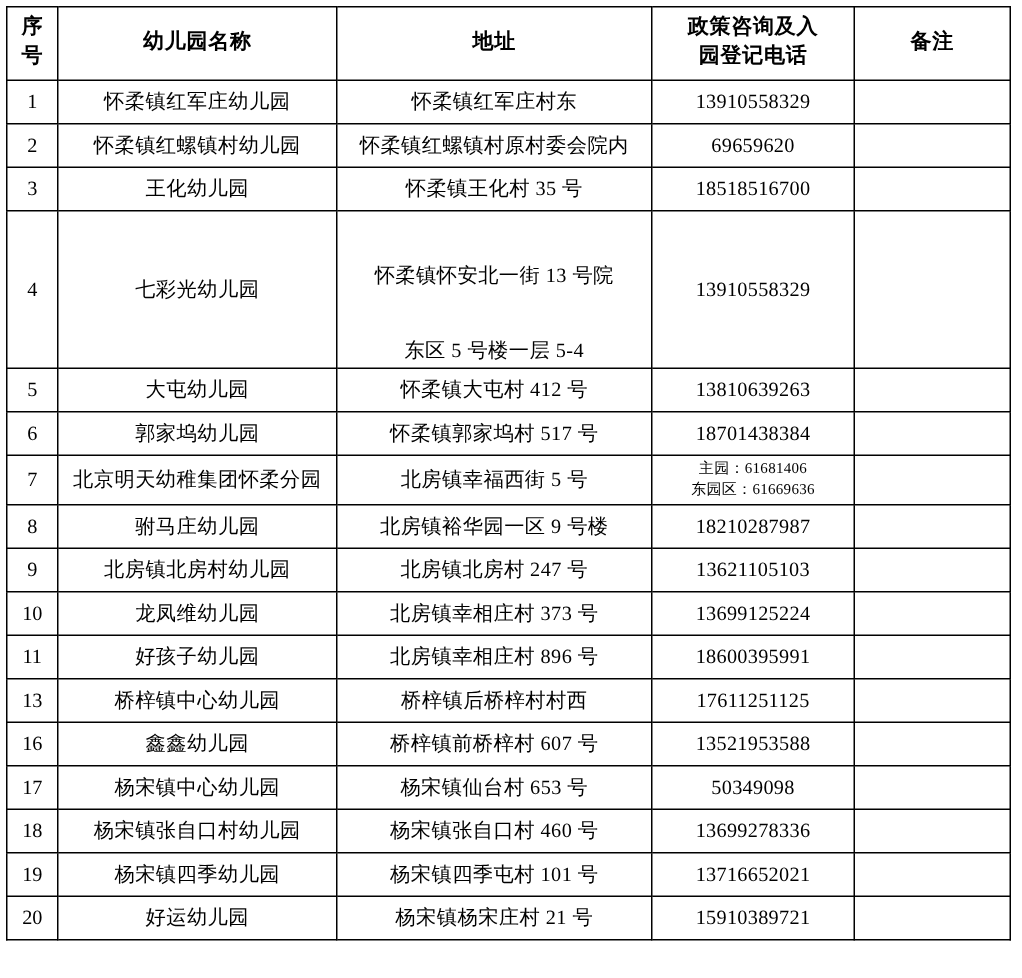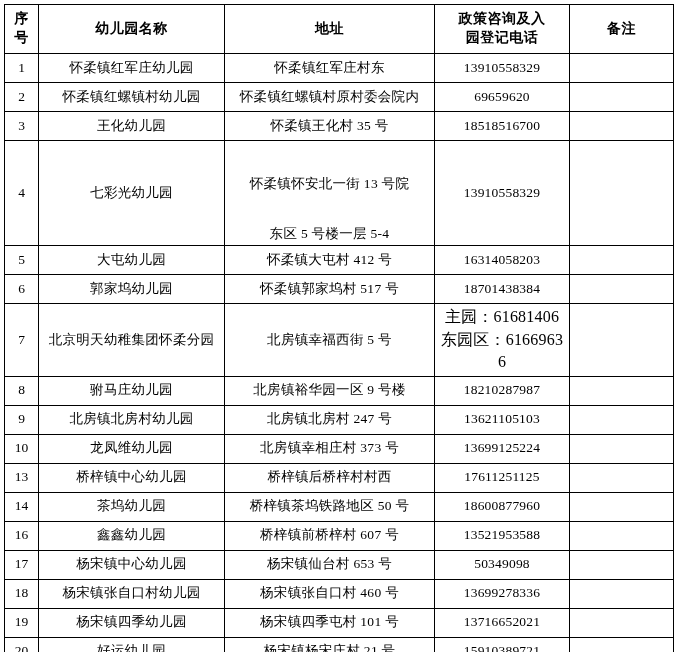--- a/index.html
+++ b/index.html
@@ -62,21 +62,21 @@
   td.phone-cell {
     font-size: 13px;
     letter-spacing: 0.2px;
   }
   .multiline {
     display: block;
     line-height: 1.35;
     margin-top: 32px;
   }
   .small-phone {
-    font-size: 16px;
+    font-size: 10px;
     line-height: 1.4;
     display: block;
   }
   .hdr-two-line {
     display: block;
     line-height: 1.35;
   }
 </style>
 </head>
 <body>
@@ -134,21 +134,21 @@
           <span class="multiline">怀柔镇怀安北一街 13 号院</span>
           <span class="multiline">东区 5 号楼一层 5-4</span>
         </td>
         <td class="phone-cell">13910558329</td>
         <td class="remark-cell"></td>
       </tr>
       <tr>
         <td class="idx-cell">5</td>
         <td class="name-cell">大屯幼儿园</td>
         <td class="addr-cell">怀柔镇大屯村 412 号</td>
-        <td class="phone-cell">16314058203</td>
+        <td class="phone-cell">13810639263</td>
         <td class="remark-cell"></td>
       </tr>
       <tr>
         <td class="idx-cell">6</td>
         <td class="name-cell">郭家坞幼儿园</td>
         <td class="addr-cell">怀柔镇郭家坞村 517 号</td>
         <td class="phone-cell">18701438384</td>
         <td class="remark-cell"></td>
       </tr>
       <tr>
@@ -176,31 +176,31 @@
         <td class="remark-cell"></td>
       </tr>
       <tr>
         <td class="idx-cell">10</td>
         <td class="name-cell">龙凤维幼儿园</td>
         <td class="addr-cell">北房镇幸相庄村 373 号</td>
         <td class="phone-cell">13699125224</td>
         <td class="remark-cell"></td>
       </tr>
       <tr>
+        <td class="idx-cell">11</td>
+        <td class="name-cell">好孩子幼儿园</td>
+        <td class="addr-cell">北房镇幸相庄村 896 号</td>
+        <td class="phone-cell">18600395991</td>
+        <td class="remark-cell"></td>
+      </tr>
+      <tr>
         <td class="idx-cell">13</td>
         <td class="name-cell">桥梓镇中心幼儿园</td>
         <td class="addr-cell">桥梓镇后桥梓村村西</td>
         <td class="phone-cell">17611251125</td>
-        <td class="remark-cell"></td>
-      </tr>
-      <tr>
-        <td class="idx-cell">14</td>
-        <td class="name-cell">茶坞幼儿园</td>
-        <td class="addr-cell">桥梓镇茶坞铁路地区 50 号</td>
-        <td class="phone-cell">18600877960</td>
         <td class="remark-cell"></td>
       </tr>
       <tr>
         <td class="idx-cell">16</td>
         <td class="name-cell">鑫鑫幼儿园</td>
         <td class="addr-cell">桥梓镇前桥梓村 607 号</td>
         <td class="phone-cell">13521953588</td>
         <td class="remark-cell"></td>
       </tr>
       <tr>

